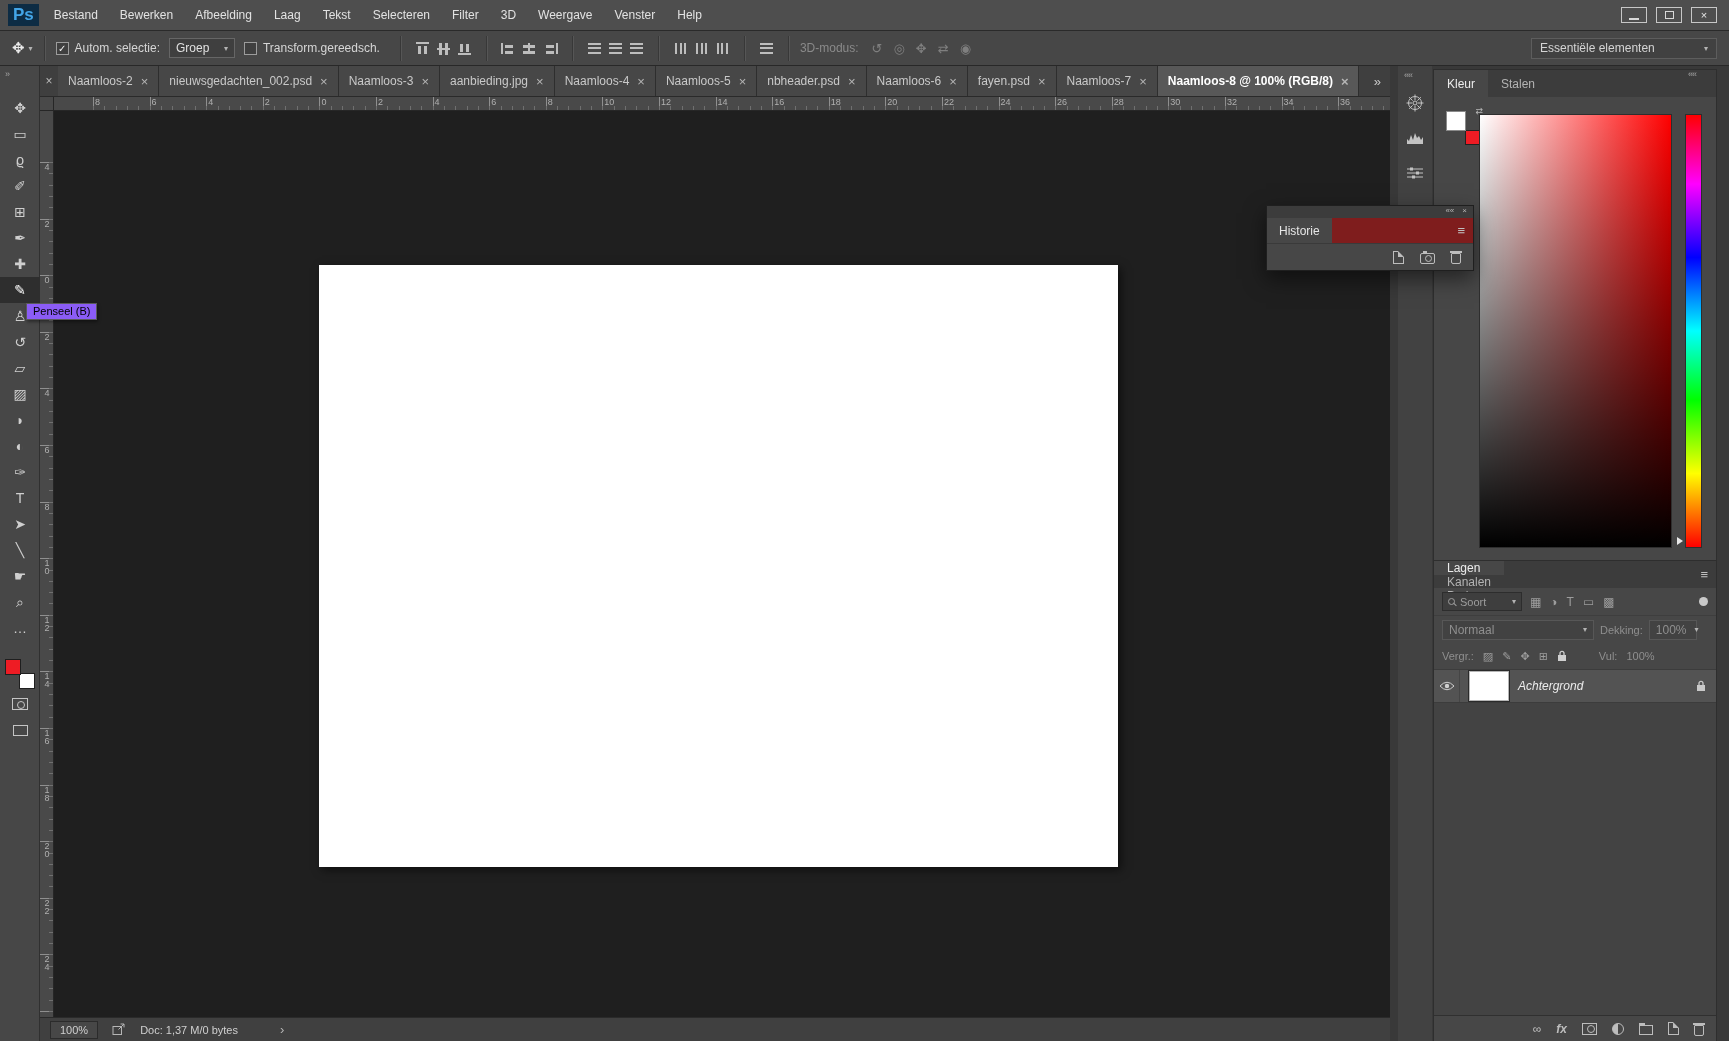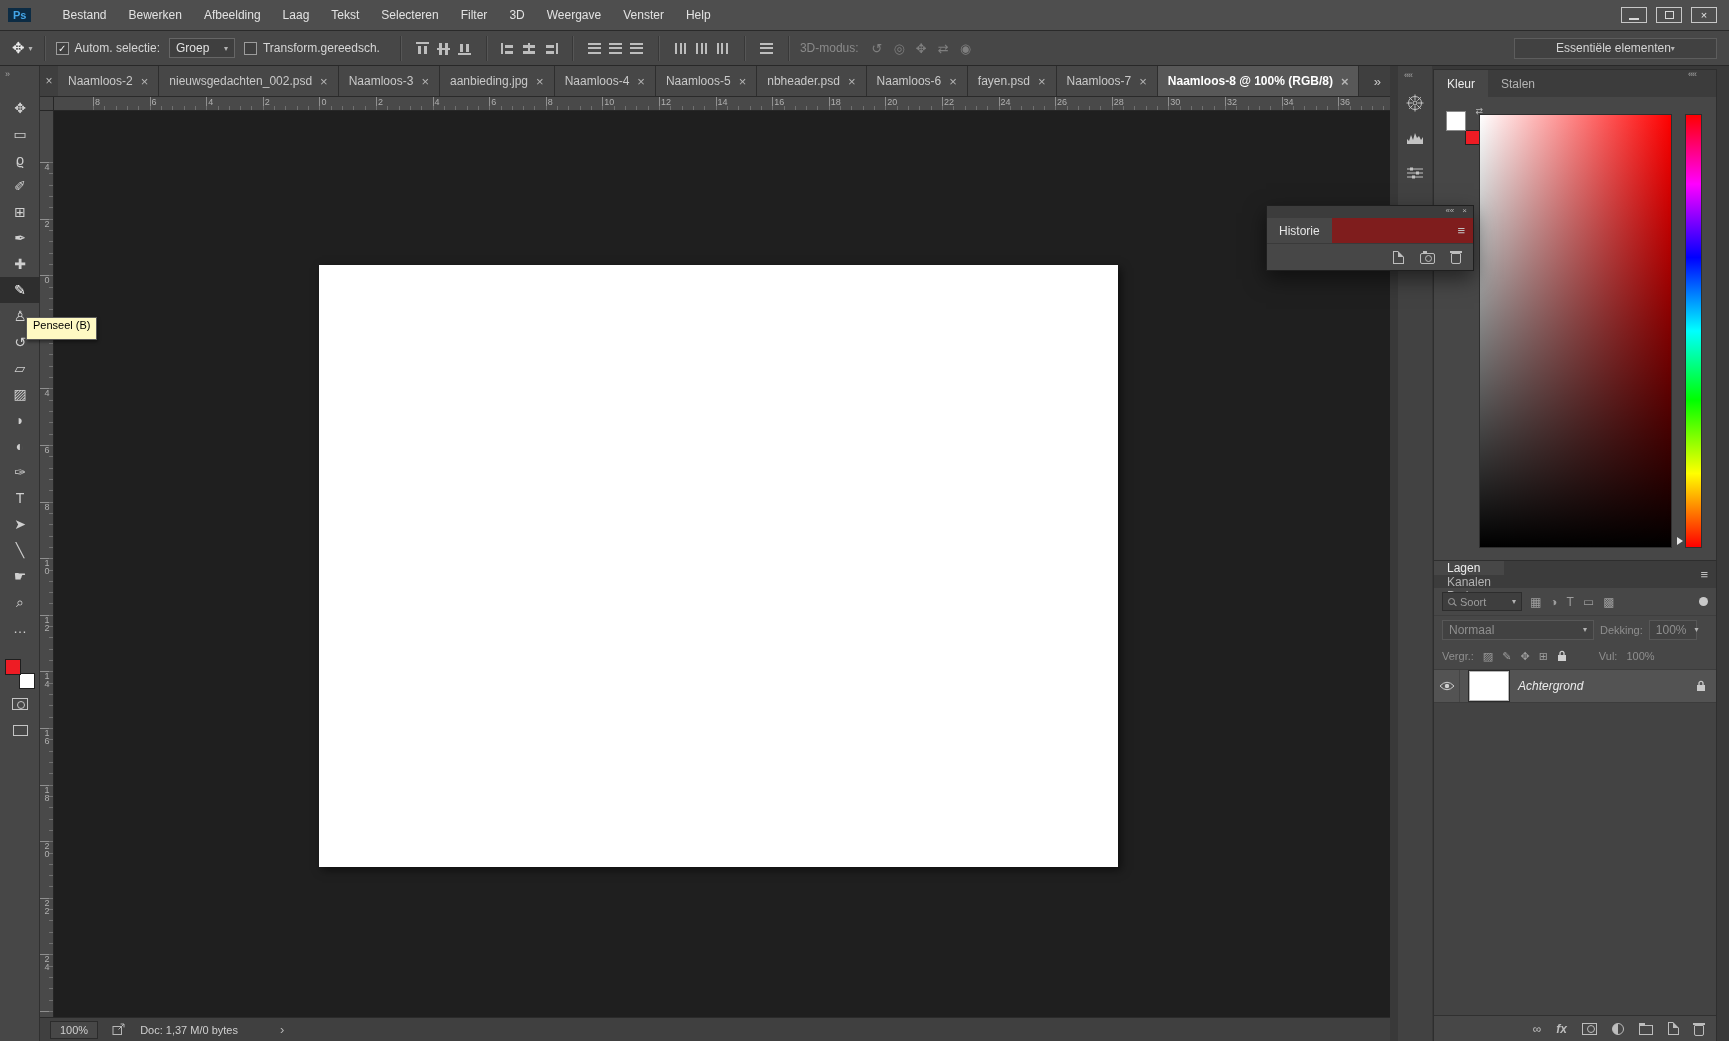--- a/index.html
+++ b/index.html
@@ -5,22 +5,22 @@
   * { margin:0; padding:0; box-sizing:border-box; }
   html,body { overflow:hidden; }
   body {
     position:relative; width:1729px; height:1041px;
     background:#393939; color:#d9d9d9;
     font-family:"Liberation Sans","DejaVu Sans",sans-serif; font-size:12px;
   }
   
   .menubar { position:absolute; top:0; left:0; right:0; height:31px; background:#4e4e4e;
     border-bottom:1px solid #2a2a2a; display:flex; align-items:center; padding-left:8px; z-index:10; }
-  .logo { font-weight:bold; font-size:11px; color:#43a5e7; background:#0d2c44; padding:1px 5px;
-    border-radius:0; margin-right:20px; }
+  .logo { font-weight:bold; font-size:17px; color:#43a5e7; background:#0d2c44; padding:1px 5px;
+    border-radius:0; margin-right:4px; }
   .menus { display:flex; }
   .menu-item { padding:0 11px; line-height:30px; color:#e2e2e2; cursor:default; }
   .win-controls { margin-left:auto; display:flex; gap:9px; margin-right:12px; }
   .win-btn { width:26px; height:16px; border:1px solid #c7c7c7; display:flex; align-items:center;
     justify-content:center; color:#e6e6e6; font-size:11px; line-height:1; }
   .wg-min { width:10px; height:2px; background:#d8d8d8; margin-top:8px; }
   .wg-max { width:9px; height:8px; border:1px solid #d8d8d8; }
   
   .optionsbar { position:absolute; top:31px; left:0; right:0; height:35px; background:#474747;
     border-bottom:1px solid #282828; display:flex; align-items:center; padding:0 12px; z-index:9; }
@@ -60,22 +60,22 @@
   .ai.r::after { left:4px; top:4px; width:8px; height:9px;
     background:linear-gradient(0deg,#bdbdbd 0 3px,transparent 3px 6px,#bdbdbd 6px 9px); }
   .ai.dv::before { display:none; }
   .ai.dv::after { left:2px; top:2px; width:13px; height:11px;
     background:linear-gradient(180deg,#bdbdbd 0 2px,transparent 2px 4.5px,#bdbdbd 4.5px 6.5px,transparent 6.5px 9px,#bdbdbd 9px 11px); }
   .ai.dh::before { display:none; }
   .ai.dh::after { left:3px; top:2px; width:11px; height:11px;
     background:linear-gradient(90deg,#bdbdbd 0 2px,transparent 2px 4.5px,#bdbdbd 4.5px 6.5px,transparent 6.5px 9px,#bdbdbd 9px 11px); }
   .ob-3d { display:flex; align-items:center; gap:11px; margin-left:4px; }
   .tdicon { font-size:13px; color:#7f7f7f; }
-  .workspace-dd { margin-left:auto; width:203px; height:21px; background:#414141; border:1px solid #5d5d5d;
-    display:flex; align-items:center; justify-content:center; padding:0 8px; color:#d4d4d4; }
+  .workspace-dd { margin-left:auto; width:186px; height:21px; background:#414141; border:1px solid #5d5d5d;
+    display:flex; align-items:center; justify-content:space-between; padding:0 8px; color:#d4d4d4; }
   
   .tabbar { position:absolute; top:66px; left:40px; width:1350px; height:31px; background:#3f3f3f;
     display:flex; align-items:stretch; border-bottom:1px solid #2a2a2a; z-index:5; }
   .tab-lead-close { width:18px; display:flex; align-items:center; justify-content:center;
     color:#b9b9b9; font-size:12px; }
   .tabs { display:flex; }
   .tab { display:flex; align-items:center; gap:8px; padding:0 10px; background:#474747;
     border-right:1px solid #2e2e2e; color:#c9c9c9; white-space:nowrap; cursor:default; }
   .tab.active { background:#585858; color:#ffffff; font-weight:bold; }
   .tab-close { color:#b5b5b5; font-size:13px; }
@@ -215,22 +215,22 @@
   .hp-row { height:29px; display:flex; align-items:center; }
   .hp-row.selected { background:#5b5b5b; }
   .hp-well { width:22px; height:100%; display:flex; align-items:center; justify-content:center;
     border-right:1px solid #3e3e3e; color:#c5c5c5; font-size:11px; }
   .hp-thumb { width:26px; height:20px; background:#ffffff; border:1px solid #222; margin:0 8px; }
   .hp-doc { margin:0 8px 0 9px; }
   .hp-label { color:#e2e2e2; }
   .hp-bottom { height:27px; border-top:1px solid #3a3a3a; display:flex; align-items:center;
     justify-content:flex-end; gap:16px; padding:0 12px; }
   
-  .tooltip { position:absolute; left:26px; top:317px; background:#fef9c3; color:#000;
-    border:1px solid #5a5a5a; font-size:11px; padding:1px 6px 8px; z-index:60;
+  .tooltip { position:absolute; left:26px; top:303px; background:#8b5cf6; color:#000;
+    border:1px solid #5a5a5a; font-size:11px; padding:1px 6px 2px; z-index:60;
     box-shadow:1px 2px 3px rgba(0,0,0,.4); }
 </style>
 </head>
 <body>
 
 <div class="menubar">
   <span class="logo">Ps</span>
   <div class="menus">
 
   <span class="menu-item">Bestand</span>

